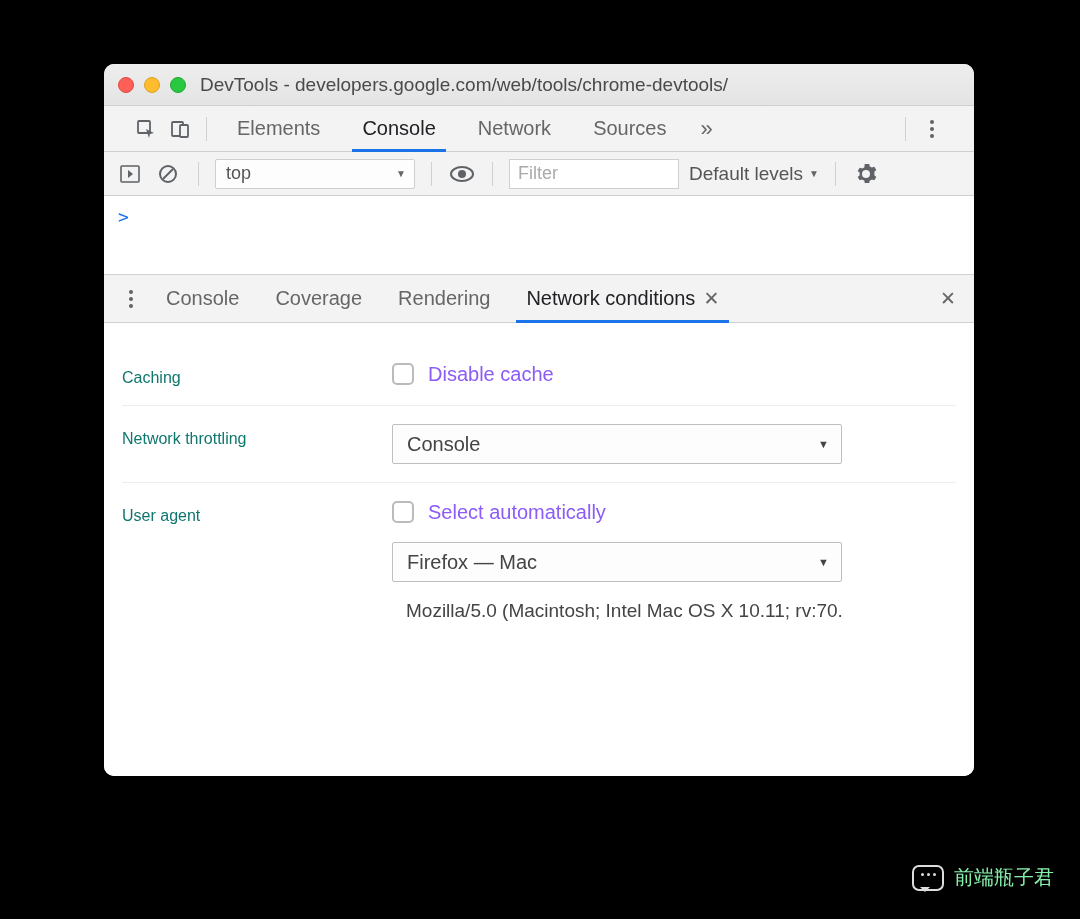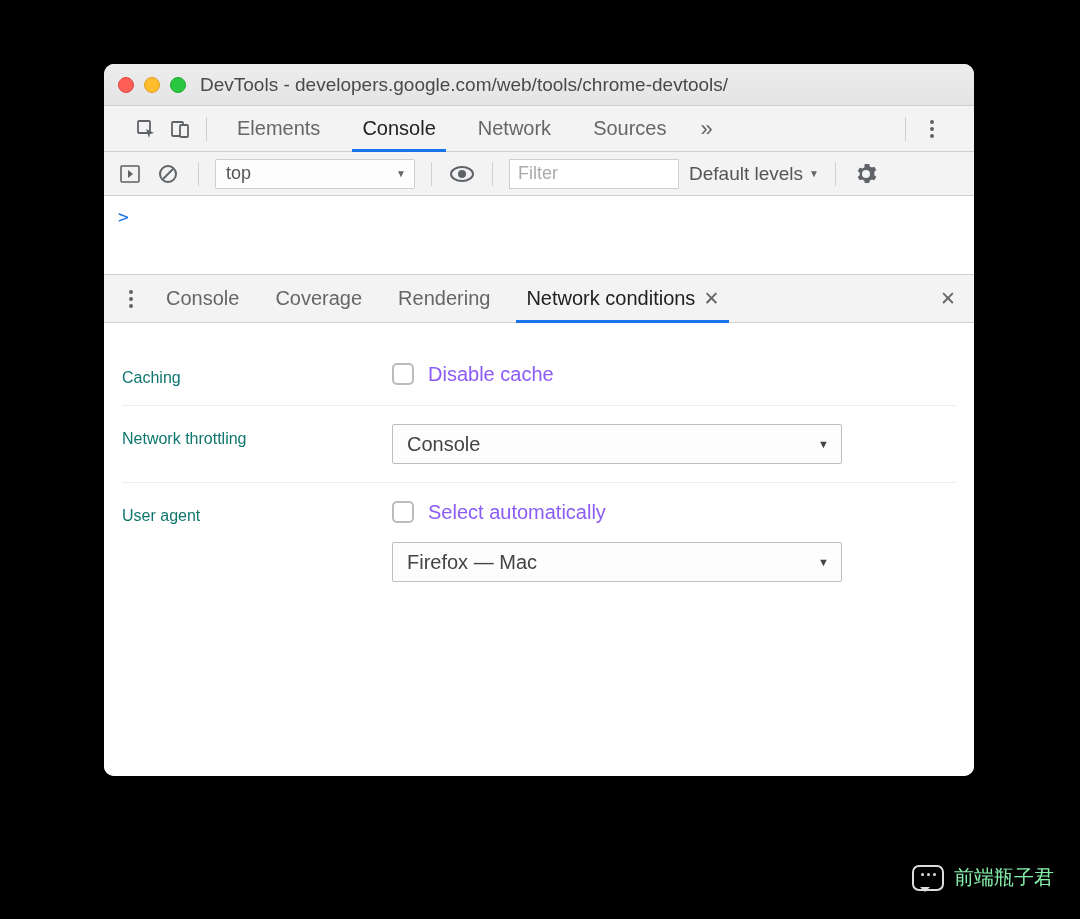--- a/index.html
+++ b/index.html
@@ -282,20 +282,21 @@
       <div class="row">
         <div class="row-label">User agent</div>
         <div class="row-body">
           <div class="check-line">
             <div class="checkbox"></div>
             <span>Select automatically</span>
           </div>
           <div class="dd">
             <span>Firefox — Mac</span>
           </div>
+          <div class="ua-string">Mozilla/5.0 (Macintosh; Intel Mac OS X 10.11; rv:70.</div>
         </div>
       </div>
 
     </div>
   </div>
 </div>
 
 <div class="watermark">
   <div class="wm-bubble">
     <div class="wm-dots">

